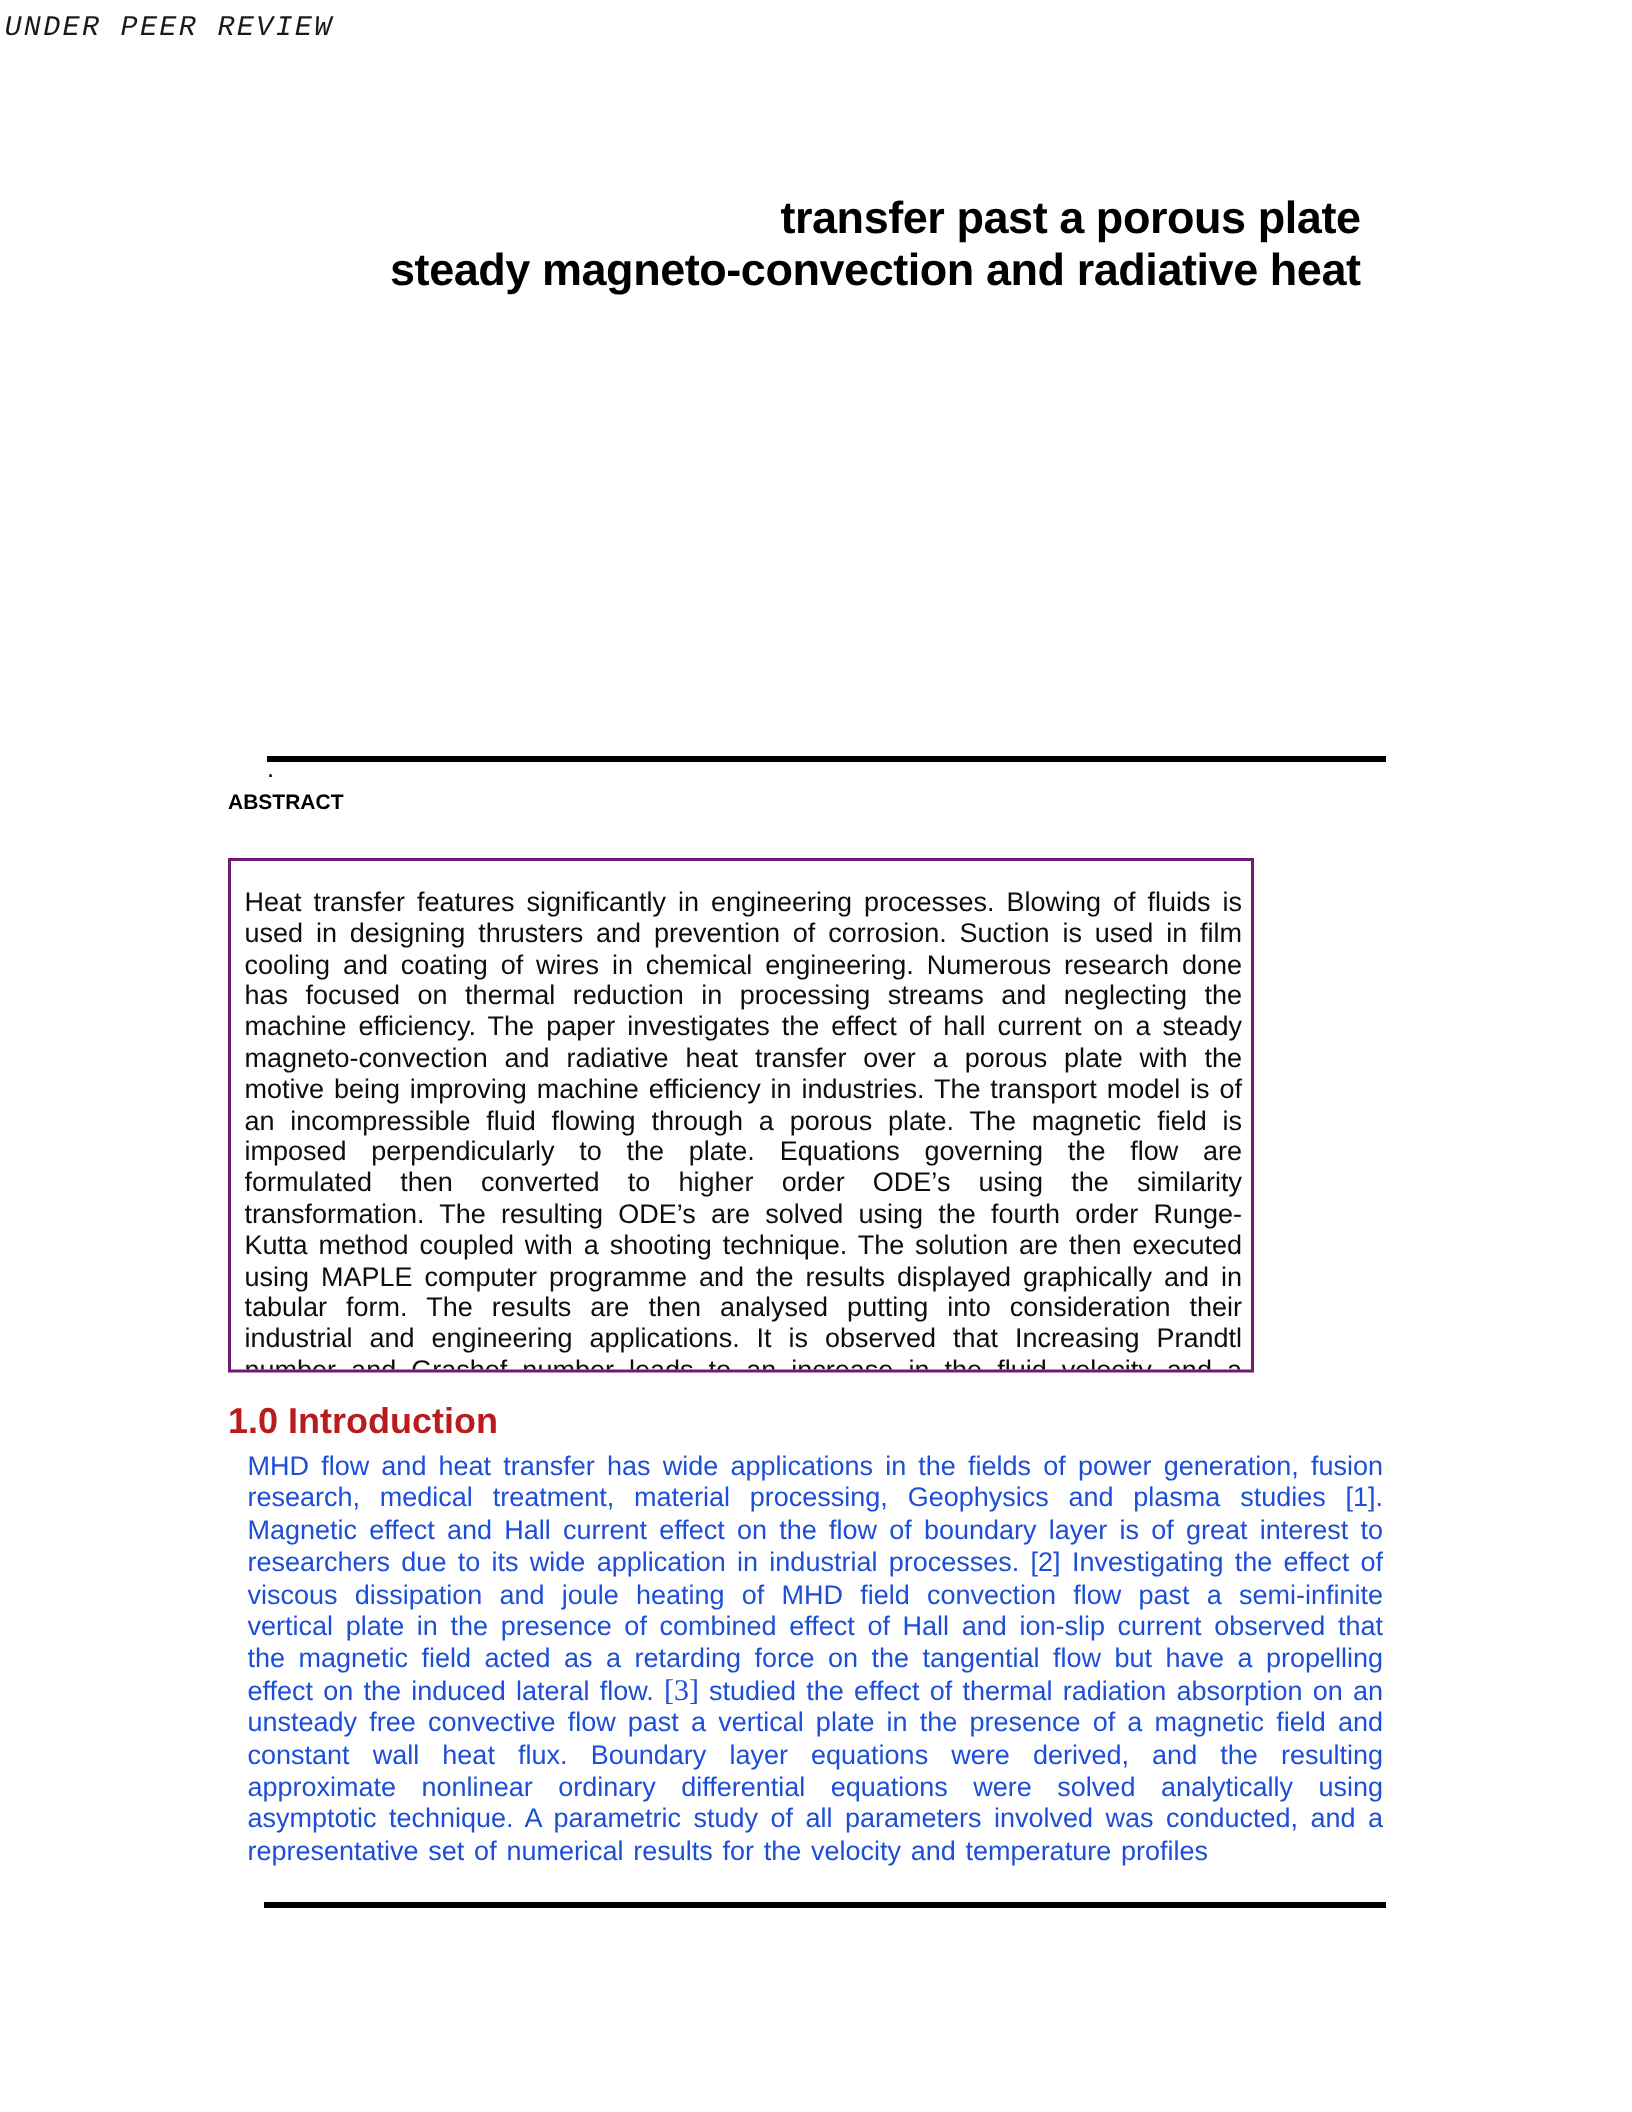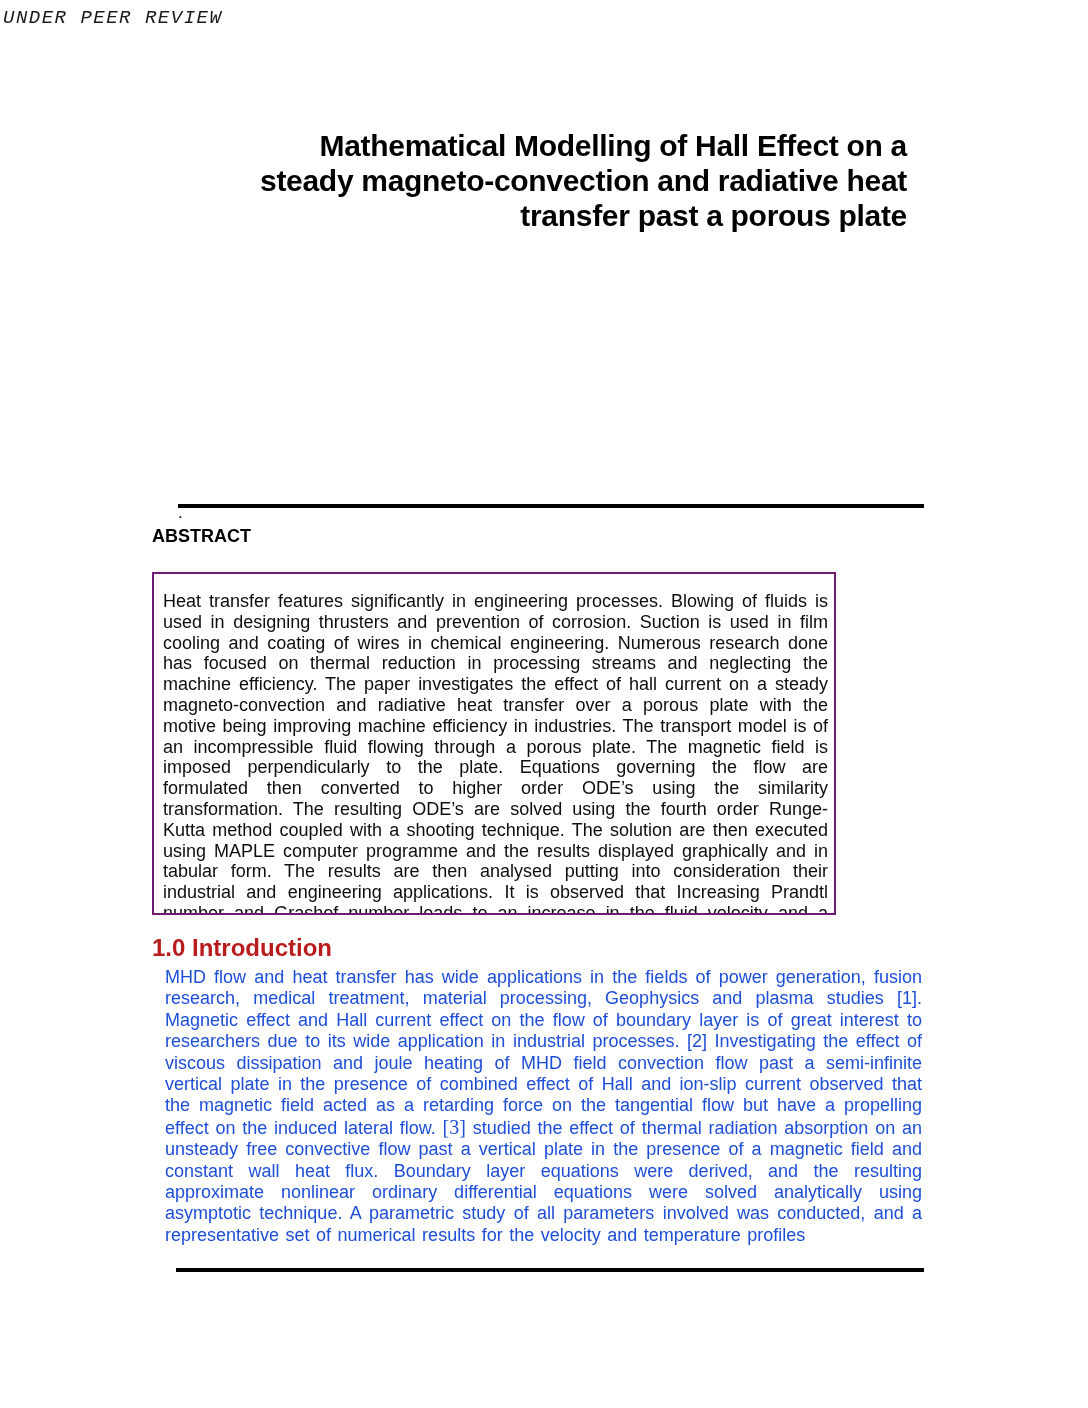--- a/index.html
+++ b/index.html
@@ -61,21 +61,21 @@
     top: 504px;
     font-size: 17px;
     line-height: 17px;
     color: #000000;
   }
   .abstract-heading {
     position: absolute;
     left: 152px;
     top: 526px;
     font-weight: bold;
-    font-size: 18px;
+    font-size: 14px;
     color: #000000;
   }
   .abstract-box {
     position: absolute;
     left: 152px;
     top: 572px;
     width: 684px;
     height: 343px;
     border: 2px solid #701a75;
     box-sizing: border-box;
@@ -116,23 +116,22 @@
   }
 </style>
 </head>
 <body>
 
 <div class="page">
 
   <div class="watermark">UNDER PEER REVIEW</div>
 
   <div class="title-block">
-    <div>Mathematical Modelling of Hall Effect on a</div>
+    <div>transfer past a porous plate</div>
     <div>steady magneto-convection and radiative heat</div>
-    <div>transfer past a porous plate</div>
   </div>
 
   <div class="rule rule-top"></div>
 
   <div class="stray-period">.</div>
 
   <div class="abstract-heading">ABSTRACT</div>
 
   <div class="abstract-box">
     <p>Heat transfer features significantly in engineering processes. Blowing of fluids is used in designing thrusters and prevention of corrosion. Suction is used in film cooling and coating of wires in chemical engineering. Numerous research done has focused on thermal reduction in processing streams and neglecting the machine efficiency. The paper investigates the effect of hall current on a steady magneto-convection and radiative heat transfer over a porous plate with the motive being improving machine efficiency in industries. The transport model is of an incompressible fluid flowing through a porous plate. The magnetic field is imposed perpendicularly to the plate. Equations governing the flow are formulated then converted to higher order ODE’s using the similarity transformation. The resulting ODE’s are solved using the fourth order Runge-Kutta method coupled with a shooting technique. The solution are then executed using MAPLE computer programme and the results displayed graphically and in tabular form. The results are then analysed putting into consideration their industrial and engineering applications. It is observed that Increasing Prandtl number and Grashof number leads to an increase in the fluid velocity and a decrease in skin friction. Increase in magnetic field, and radiation results in increased fluid temperature distribution.</p>

